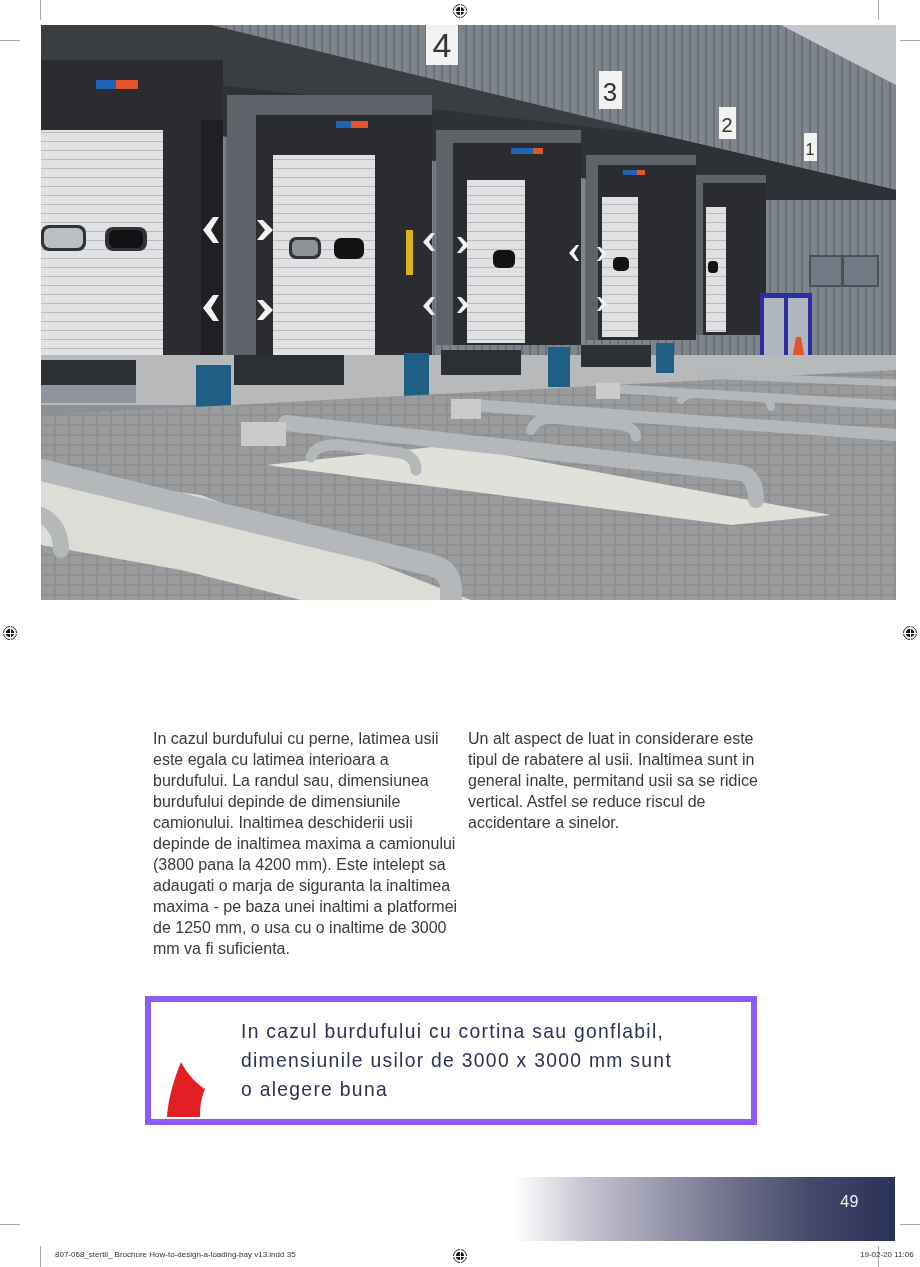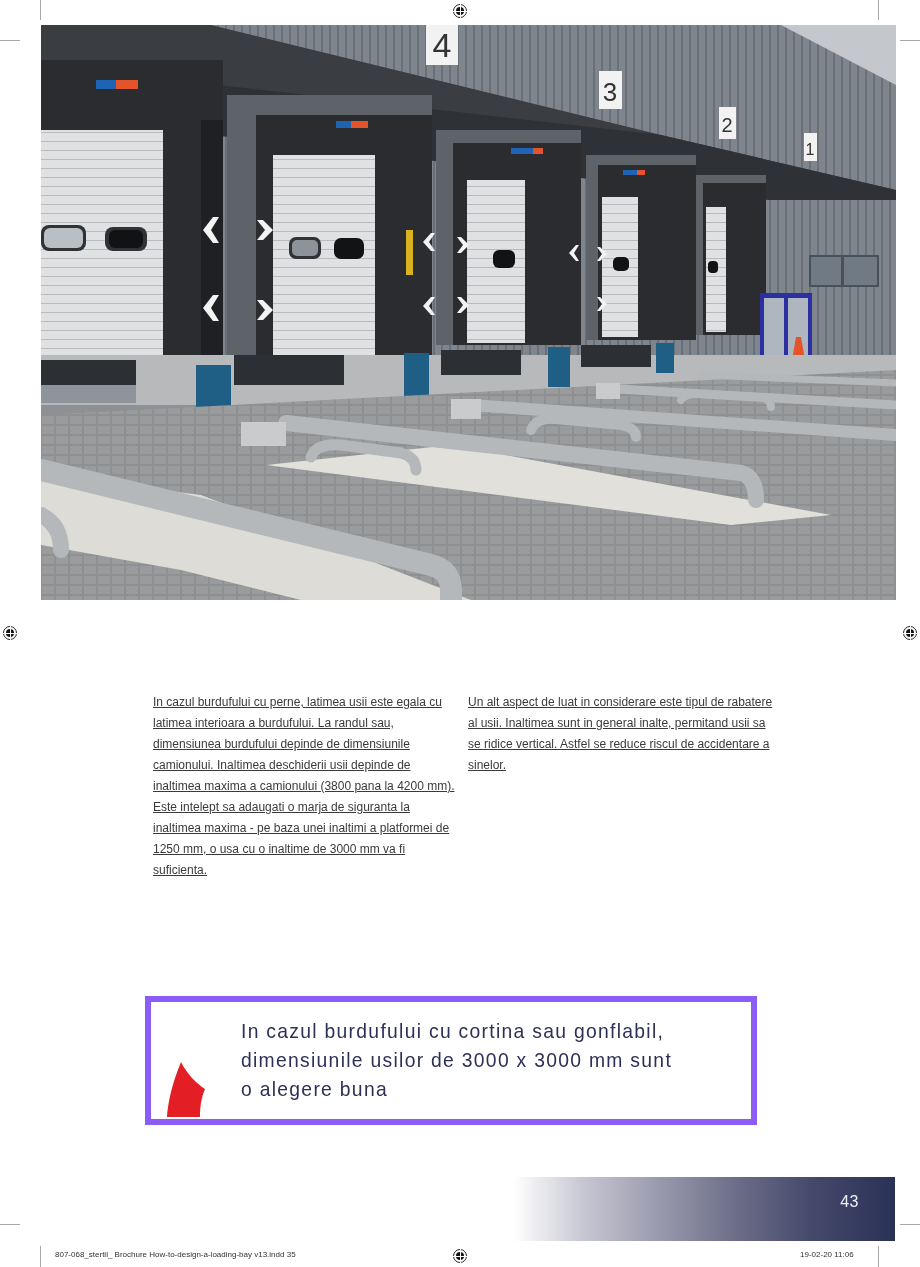--- a/index.html
+++ b/index.html
@@ -24,22 +24,22 @@
     .reg .v { position: absolute; left: 6px; top: -3px; width: 1px; height: 18px; background: #fff; }
 
     
     .photo {
       position: absolute; left: 41px; top: 25px; width: 855px; height: 575px;
       overflow: hidden; background: #8d9196;
     }
     .photo svg { display: block; }
 
     .col {
-      position: absolute; top: 692px; width: 305px;
-      font-size: 12px; line-height: 21px; color: #3a3a3a; text-decoration: underline;
+      position: absolute; top: 728px; width: 305px;
+      font-size: 16px; line-height: 21px; color: #3a3a3a;
     }
     .col p { margin: 0; }
     .col-left { left: 153px; }
     .col-right { left: 468px; }
 
     .callout {
       position: absolute; left: 145px; top: 996px; width: 612px; height: 129px;
       border: 6px solid #8b5cf6; box-sizing: border-box; overflow: hidden;
     }
     .callout-text {
@@ -239,17 +239,17 @@
     <path d="M4,55 C6,30 14,10 18,0 C24,12 34,22 42,27 C38,36 37,46 37,55 Z" fill="#e31e24"></path>
   </svg>
   <div class="callout-text">
     <div>In cazul burdufului cu cortina sau gonflabil,</div>
     <div>dimensiunile usilor de 3000 x 3000 mm sunt</div>
     <div>o alegere buna</div>
   </div>
 </div>
 
 <div class="page-band">
-  <span class="page-num">43</span>
+  <span class="page-num">49</span>
 </div>
 
 <div class="slug" style="left:55px;">807-068_stertil_ Brochure How-to-design-a-loading-bay v13.indd   35</div>
-<div class="slug" style="left:800px;">19-02-20   11:06</div>
+<div class="slug" style="left:860px;">19-02-20   11:06</div>
 
 </body></html>

